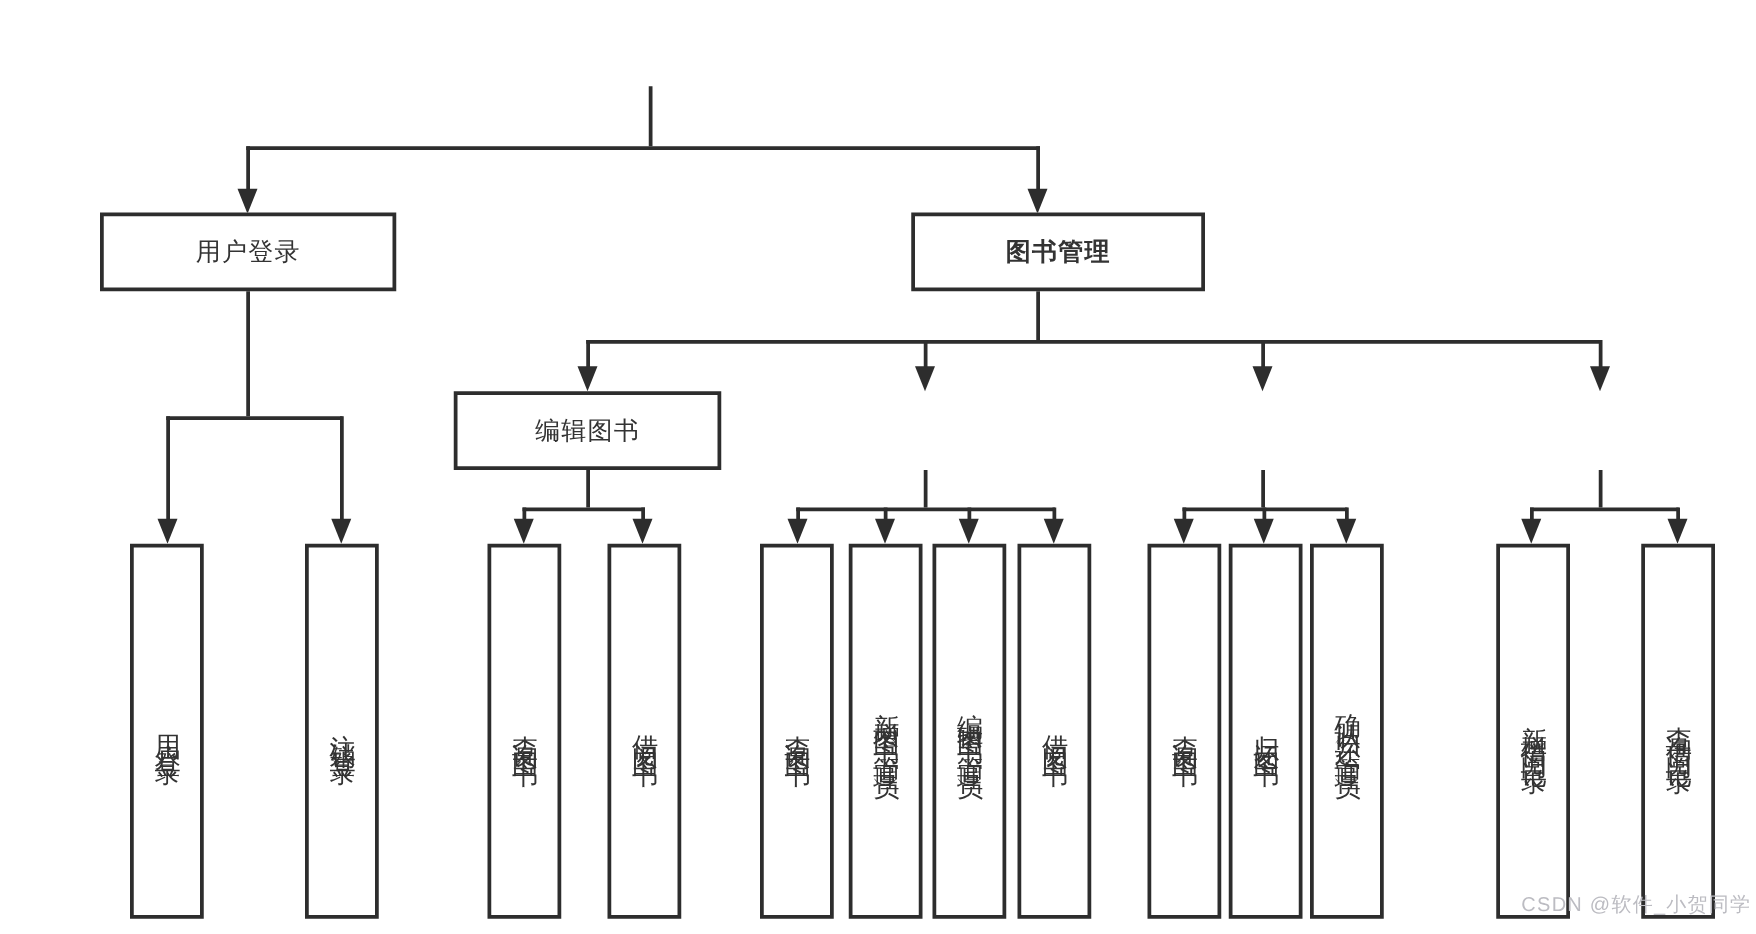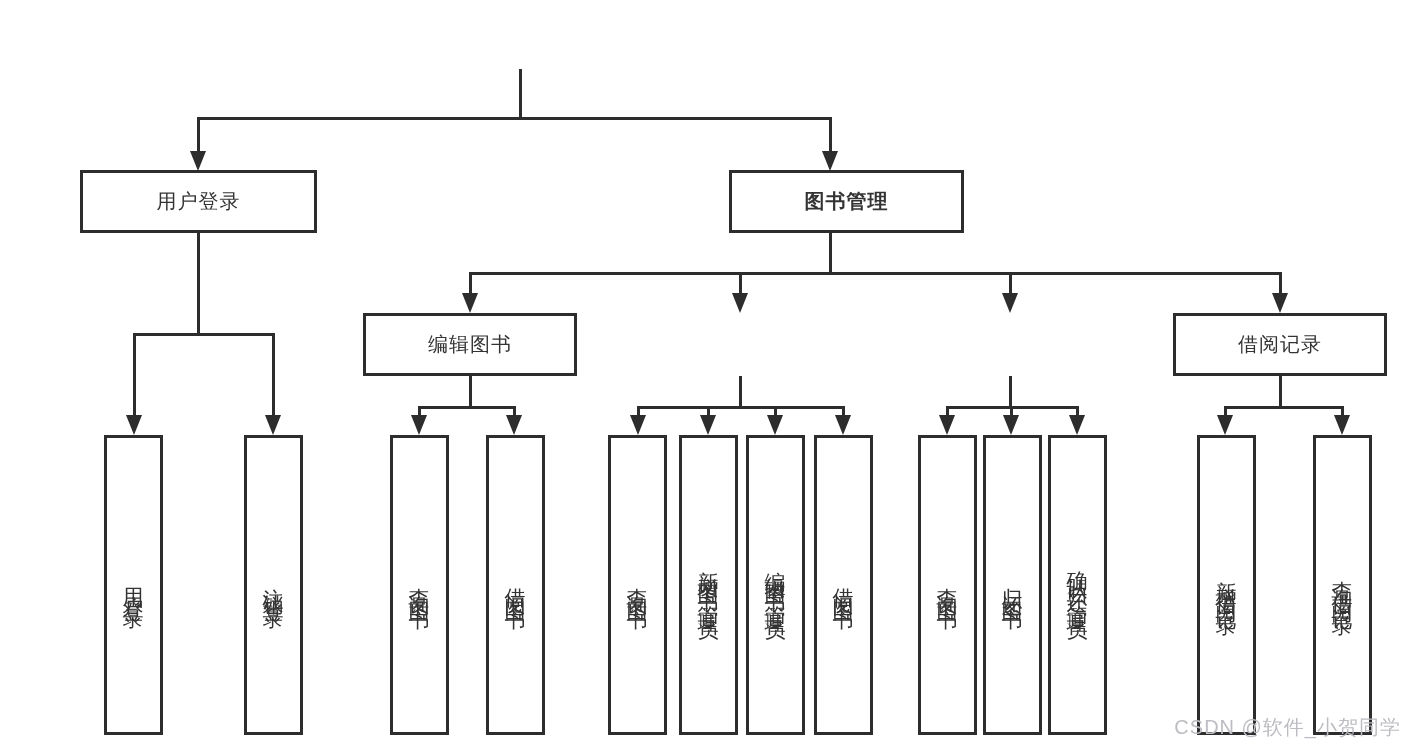--- a/index.html
+++ b/index.html
@@ -57,21 +57,21 @@
     position: absolute;
     width: 0; height: 0;
     border-left: 8px solid transparent;
     border-right: 8px solid transparent;
     border-top: 20px solid var(--line);
   }
   .watermark {
     position: absolute;
     right: 4px;
     top: 714px;
-    font-size: 20px;
+    font-size: 16px;
     color: var(--watermark);
     letter-spacing: 1px;
     pointer-events: none;
     z-index: 10;
     white-space: nowrap;
   }
 </style>
 </head>
 <body>
 
@@ -100,21 +100,20 @@
   <div class="vline" style="left:469px; top:272px; height:23px;"></div>
   <div class="arrow" style="left:462px; top:293px;"></div>
   <div class="vline" style="left:739px; top:272px; height:23px;"></div>
   <div class="arrow" style="left:732px; top:293px;"></div>
   <div class="vline" style="left:1009px; top:272px; height:23px;"></div>
   <div class="arrow" style="left:1002px; top:293px;"></div>
   <div class="vline" style="left:1279px; top:272px; height:23px;"></div>
   <div class="arrow" style="left:1272px; top:293px;"></div>
 
   <div class="node" style="left:363px; top:313px; width:214px; height:63px;">编辑图书</div>
-  <div class="node" style="left:1173px; top:313px; width:214px; height:63px;">借阅记录</div>
 
   <div class="vline" style="left:469px; top:376px; height:30px;"></div>
   <div class="hline" style="left:418px; top:406px; width:98px;"></div>
   <div class="vline" style="left:418px; top:406px; height:11px;"></div>
   <div class="arrow" style="left:411px; top:415px;"></div>
   <div class="vline" style="left:513px; top:406px; height:11px;"></div>
   <div class="arrow" style="left:506px; top:415px;"></div>
 
   <div class="vline" style="left:739px; top:376px; height:30px;"></div>
   <div class="hline" style="left:637px; top:406px; width:207px;"></div>

